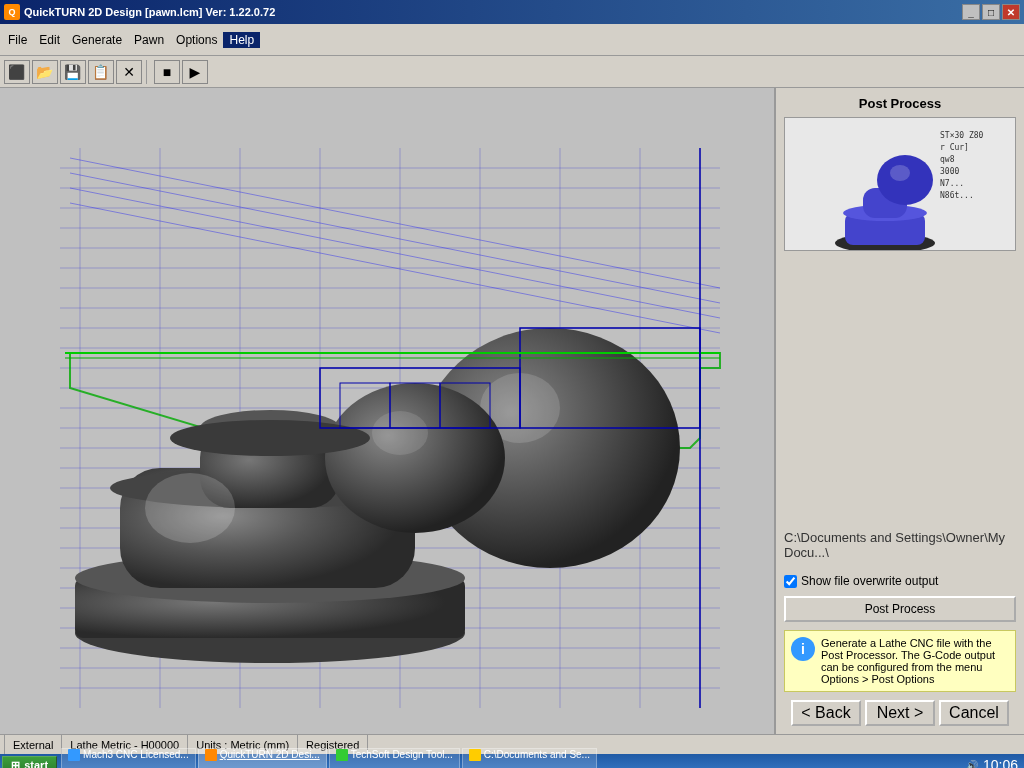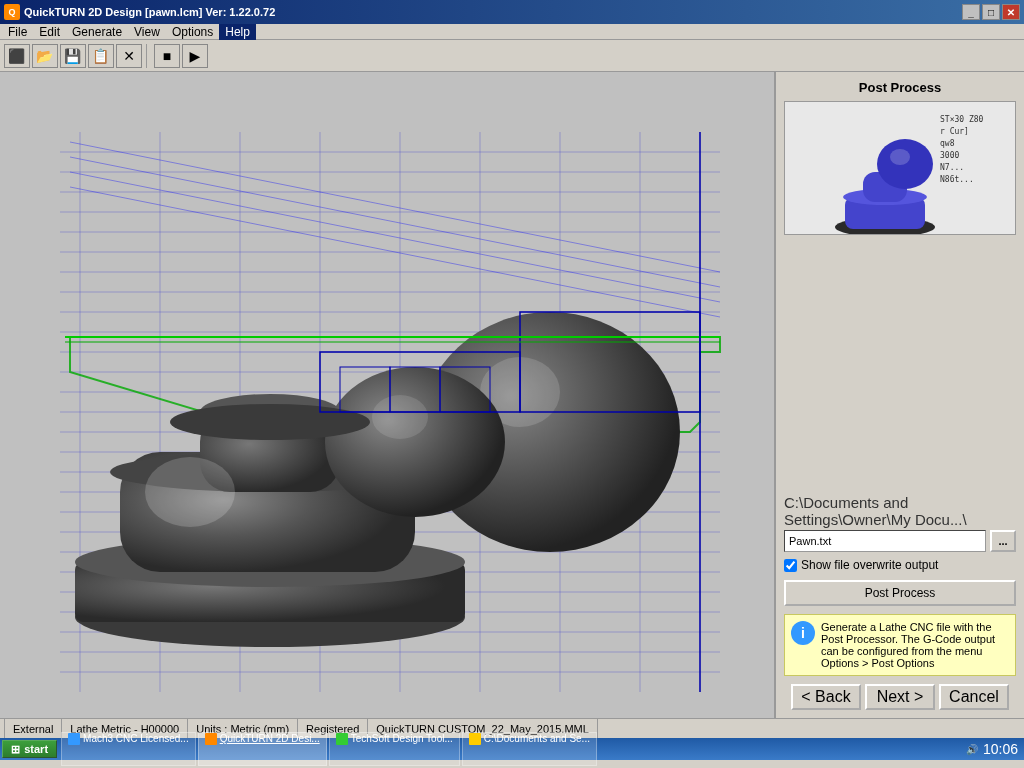--- a/index.html
+++ b/index.html
@@ -24,21 +24,21 @@
       width: 18px; height: 16px;
       background: #c0c0c0;
       border: 1px solid #888;
       display: flex; align-items: center; justify-content: center;
       font-size: 10px; cursor: pointer; color: #000;
     }
     #titlebar .win-btn.close { background: #c0392b; color: white; }
 
     
     #menubar {
-      height: 16px;
+      height: 32px;
       background: #d4d0c8;
       display: flex;
       align-items: center;
       padding: 0 2px;
       border-bottom: 1px solid #999;
     }
     #menubar span {
       padding: 1px 6px;
       cursor: pointer;
       font-size: 12px;
@@ -114,22 +114,22 @@
       display: flex;
       align-items: center;
       justify-content: center;
       overflow: hidden;
       position: relative;
     }
 
     #panel-spacer { flex: 1; }
 
     .panel-field-label {
-      font-size: 15px;
-      margin-bottom: 2px;
+      font-size: 13px;
+      margin-bottom: 14px;
       color: #333;
     }
 
     .panel-input-row {
       display: flex;
       align-items: center;
       gap: 4px;
       margin-bottom: 6px;
     }
 
@@ -283,21 +283,21 @@
     <div class="win-btn">_</div>
     <div class="win-btn">□</div>
     <div class="win-btn close">✕</div>
   </div>
 </div>
 
 <div id="menubar">
   <span>File</span>
   <span>Edit</span>
   <span>Generate</span>
-  <span>View</span>
+  <span>Pawn</span>
   <span>Options</span>
   <span class="active">Help</span>
 </div>
 
 <div id="toolbar">
   <div class="tb-btn">⬛</div>
   <div class="tb-btn">📂</div>
   <div class="tb-btn">💾</div>
   <div class="tb-btn">📋</div>
   <div class="tb-btn">✕</div>
@@ -444,24 +444,20 @@
         <text x="155" y="56" font-size="8" fill="#333" font-family="monospace">3000</text>
         <text x="155" y="68" font-size="8" fill="#333" font-family="monospace">N7...</text>
         <text x="155" y="80" font-size="8" fill="#333" font-family="monospace">N86t...</text>
       </svg>
     </div>
 
     <div id="panel-spacer"></div>
 
     <div class="panel-field-label">C:\Documents and Settings\Owner\My Docu...\</div>
 
-    <div class="panel-input-row">
-      <input class="panel-input" type="text" value="Pawn.txt" style="">
-      <button class="browse-btn">...</button>
-    </div>
 
     <div class="checkbox-row">
       <input type="checkbox" checked="" style="">
       <label>Show file overwrite output</label>
     </div>
 
     <button class="post-process-btn">Post Process</button>
 
     <div class="info-box">
       <div class="info-icon">i</div>
@@ -474,21 +470,20 @@
       <button class="nav-btn">Cancel</button>
     </div>
   </div>
 </div>
 
 <div id="statusbar">
   <div class="status-item">External</div>
   <div class="status-item">Lathe Metric - H00000</div>
   <div class="status-item">Units : Metric (mm)</div>
   <div class="status-item">Registered</div>
-  <div class="status-item">QuickTURN CUSTOM_22_May_2015.MML</div>
 </div>
 
 <div id="taskbar">
   <button class="start-btn">
     <span>⊞</span>
     <span>start</span>
   </button>
   <div class="taskbar-item">
     <div class="taskbar-icon blue"></div>
     <span>Mach3 CNC Licensed...</span>

